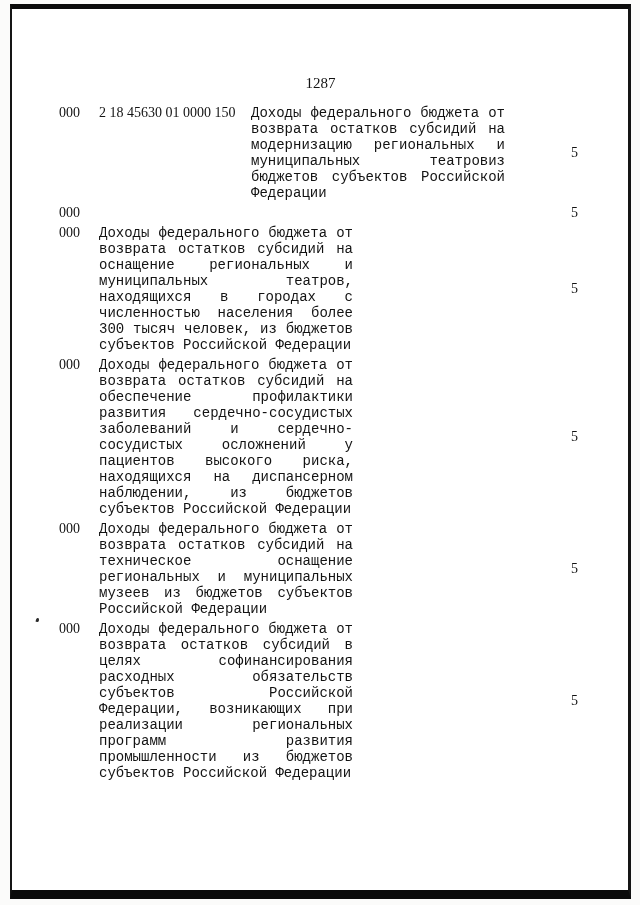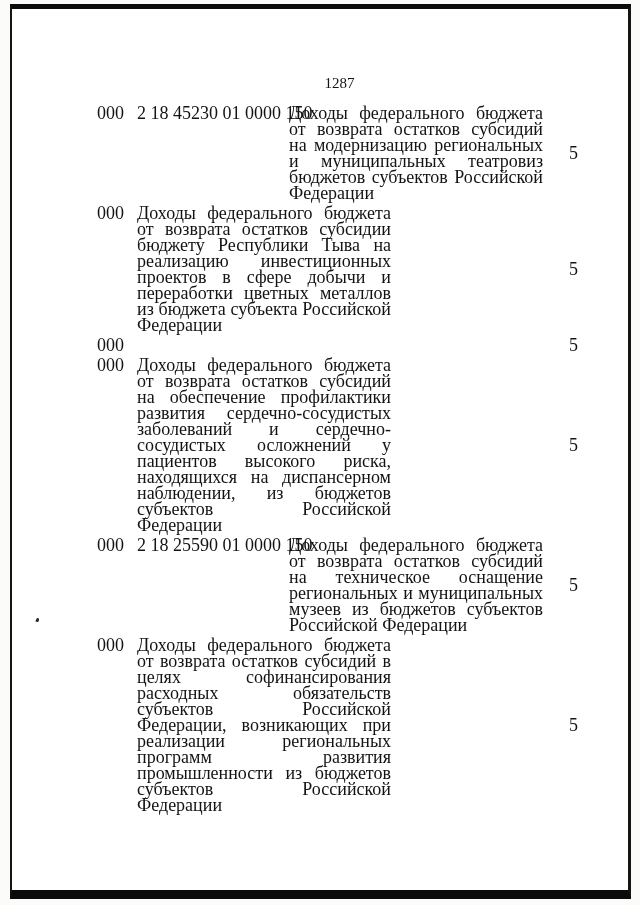--- a/index.html
+++ b/index.html
@@ -26,50 +26,51 @@
       border-bottom: 9px solid #0b0b0b;
       border-left: 2px solid #151515;
       border-right: 3px solid #151515;
       box-sizing: border-box;
     }
     .content {
       position: absolute;
       left: 0;
       top: 0;
       right: 0;
-      padding: 0 46px 0 85px;
+      padding: 0 46px 0 47px;
     }
     .page-number {
       text-align: center;
       margin: 66px 0 13px 0;
       font-size: 15px;
     }
     .rows {
       display: block;
     }
     .row {
       display: flex;
       align-items: stretch;
       margin-bottom: 4px;
-      font-size: 18px;
+      font-size: 14px;
       line-height: 16px;
     }
     .col-admin {
       width: 40px;
       flex: none;
     }
     .col-code {
       width: 152px;
       flex: none;
       white-space: nowrap;
     }
     .col-desc {
       width: 254px;
       flex: none;
       text-align: justify;
+      font-family: Liberation Mono, monospace;
     }
     .col-value {
       flex: 1;
       display: flex;
       align-items: center;
       justify-content: flex-end;
       padding-right: 4px;
     }
     .speck {
       position: absolute;
@@ -84,45 +85,44 @@
   </style>
 </head>
 <body>
 
 <div class="scan-frame">
   <div class="content">
     <div class="page-number">1287</div>
     <div class="rows">
   <div class="row">
     <div class="col-admin">000</div>
-    <div class="col-code">2 18 45230 01 0000 150</div>
+    <div class="col-code">2 18 45630 01 0000 150</div>
     <div class="col-desc">Доходы федерального бюджета от возврата остатков субсидий на модернизацию региональных и муниципальных театровиз бюджетов субъектов Российской Федерации</div>
     <div class="col-value">5</div>
   </div>
 
   <div class="row">
     <div class="col-admin">000</div>
-    <div class="col-desc">Доходы федерального бюджета от возврата остатков субсидии бюджету Республики Тыва на реализацию инвестиционных проектов в сфере добычи и переработки цветных металлов из бюджета субъекта Российской Федерации</div>
     <div class="col-value">5</div>
   </div>
 
   <div class="row">
     <div class="col-admin">000</div>
+    <div class="col-desc">Доходы федерального бюджета от возврата остатков субсидий на оснащение региональных и муниципальных театров, находящихся в городах с численностью населения более 300 тысяч человек, из бюджетов субъектов Российской Федерации</div>
     <div class="col-value">5</div>
   </div>
 
   <div class="row">
     <div class="col-admin">000</div>
     <div class="col-desc">Доходы федерального бюджета от возврата остатков субсидий на обеспечение профилактики развития сердечно-сосудистых заболеваний и сердечно-сосудистых осложнений у пациентов высокого риска, находящихся на диспансерном наблюдении, из бюджетов субъектов Российской Федерации</div>
     <div class="col-value">5</div>
   </div>
 
   <div class="row">
     <div class="col-admin">000</div>
-    <div class="col-code">2 18 25590 01 0000 150</div>
     <div class="col-desc">Доходы федерального бюджета от возврата остатков субсидий на техническое оснащение региональных и муниципальных музеев из бюджетов субъектов Российской Федерации</div>
     <div class="col-value">5</div>
   </div>
 
   <div class="row">
     <div class="col-admin">000</div>
     <div class="col-desc">Доходы федерального бюджета от возврата остатков субсидий в целях софинансирования расходных обязательств субъектов Российской Федерации, возникающих при реализации региональных программ развития промышленности из бюджетов субъектов Российской Федерации</div>
     <div class="col-value">5</div>
   </div>
 </div>

